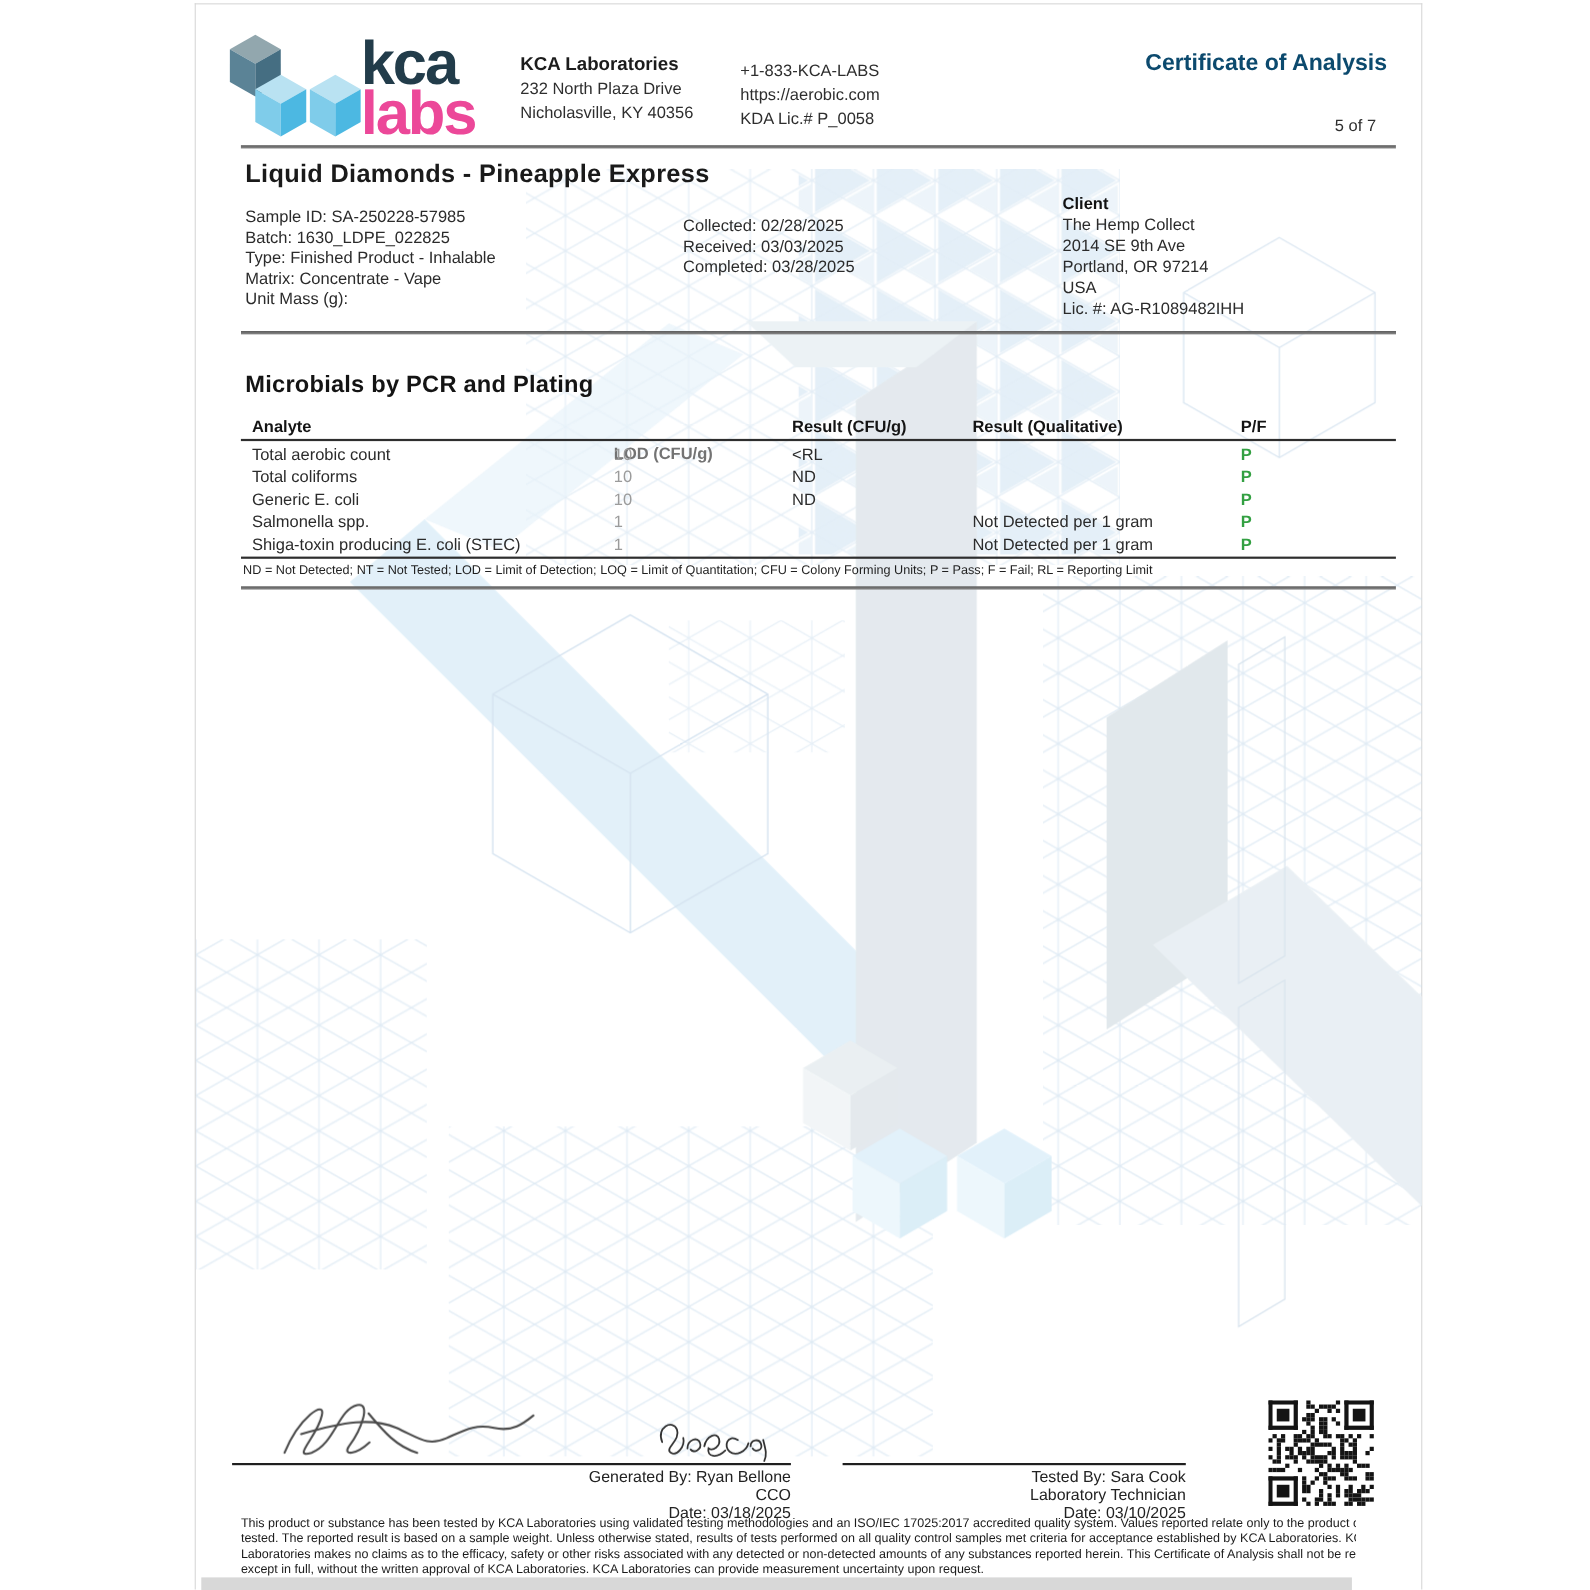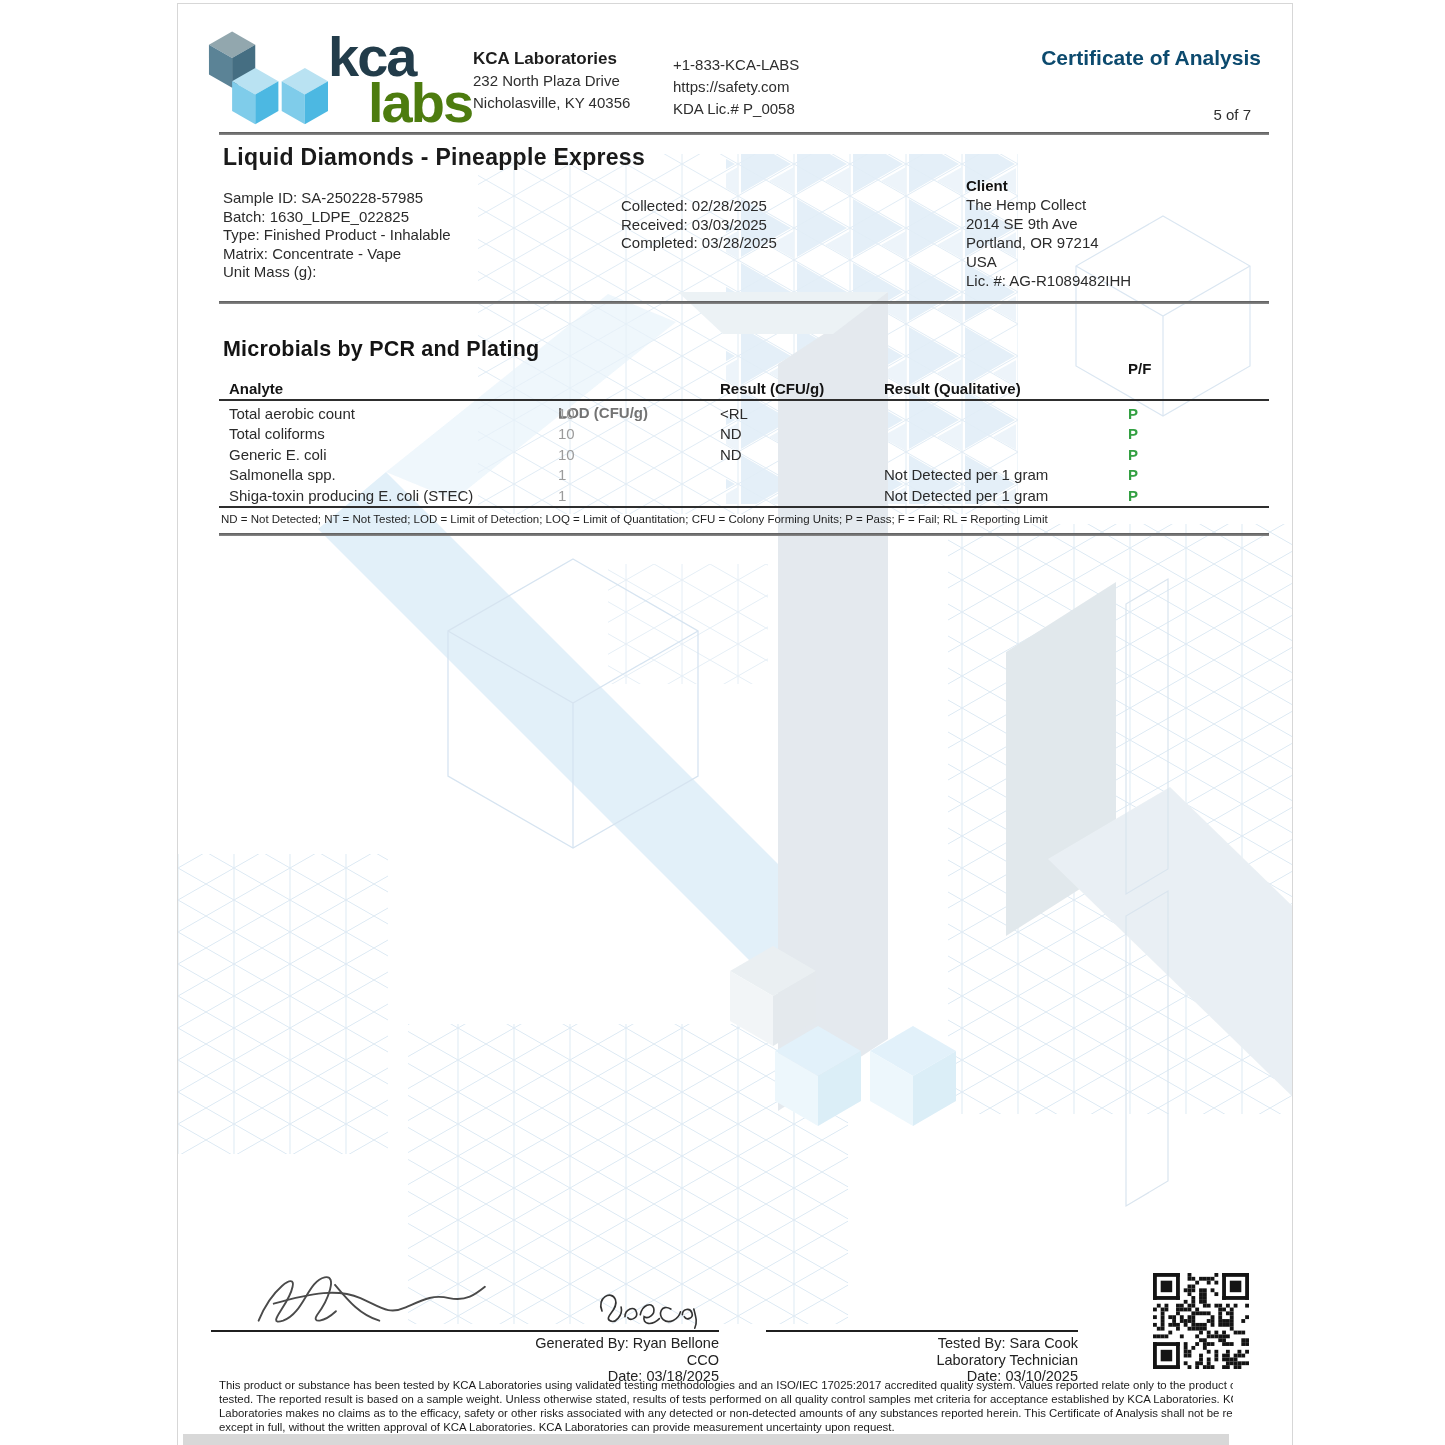--- a/index.html
+++ b/index.html
@@ -6,21 +6,21 @@
   body{width:1445px;height:1445px;position:relative;overflow:hidden;
        font-family:"Liberation Sans","DejaVu Sans",sans-serif;color:#2b2b2b;}
   .page{position:absolute;left:177px;top:3px;width:1114px;height:1442px;
         background:#fff;border:1px solid #d7d7d7;border-bottom:none;overflow:hidden;}
   .abs{position:absolute;}
   
   .wm{position:absolute;left:0;top:0;width:1114px;height:1442px;pointer-events:none;}
   
   .wordmark{left:150px;top:30px;line-height:.82;font-weight:bold;font-size:56px;letter-spacing:-2px;}
   .wm-kca{color:#223c4a;display:block;}
-  .wm-labs{color:#4d7c0f;display:block;margin-left:40px;}
+  .wm-labs{color:#ec4899;display:block;}
   .labcol{font-size:15px;line-height:22px;color:#2e2e2e;}
   .labname{font-size:17px;font-weight:bold;color:#1c1c1c;line-height:22px;}
   .coa{font-size:21px;font-weight:bold;color:#0c4a6e;}
   .pagenum{font-size:15px;color:#2e2e2e;}
   .rule{background:linear-gradient(#5c5c5c,#8a8a8a);height:3px;}
   .rule-thin{background:#2e2e2e;height:2px;}
   .doc-title{font-size:23px;font-weight:bold;color:#1a1a1a;letter-spacing:.3px;}
   .meta{font-size:15px;line-height:18.6px;color:#2b2b2b;}
   .client-h{font-size:15px;font-weight:bold;color:#111;}
   .section-h{font-size:21.5px;font-weight:bold;color:#141414;letter-spacing:.2px;}
@@ -123,21 +123,21 @@
   </div>
 
   <div class="abs labcol" style="left:295px;top:44px">
     <div class="labname">KCA Laboratories</div>
     <div>232 North Plaza Drive</div>
     <div>Nicholasville, KY 40356</div>
   </div>
 
   <div class="abs labcol" style="left:495px;top:50px">
     <div>+1-833-KCA-LABS</div>
-    <div>https://safety.com</div>
+    <div>https://aerobic.com</div>
     <div>KDA Lic.# P_0058</div>
   </div>
 
   <div class="abs coa" style="right:31px;top:42px">Certificate of Analysis</div>
   <div class="abs pagenum" style="right:41px;top:102px">5 of 7</div>
 
   <div class="abs rule" style="left:41px;top:128px;width:1050px"></div>
 
   <div class="abs doc-title" style="left:45px;top:140px">Liquid Diamonds - Pineapple Express</div>
 
@@ -165,21 +165,21 @@
   </div>
 
   <div class="abs rule" style="left:41px;top:297px;width:1050px"></div>
 
   <div class="abs section-h" style="left:45px;top:333px">Microbials by PCR and Plating</div>
 
   <div class="abs th" style="left:51px;top:376px">Analyte</div>
   <div class="abs th gray" style="left:380px;top:376px">LOD (CFU/g)</div>
   <div class="abs th" style="left:542px;top:376px">Result (CFU/g)</div>
   <div class="abs th" style="left:706px;top:376px">Result (Qualitative)</div>
-  <div class="abs th" style="left:950px;top:356px">P/F</div>
+  <div class="abs th" style="left:950px;top:376px">P/F</div>
   <div class="abs rule-thin" style="left:41px;top:395px;width:1050px"></div>
 
   <div>
     <div class="abs td" style="left:51px;top:401px">Total aerobic count</div>
     <div class="abs td gray" style="left:380px;top:401px">10</div>
     <div class="abs td" style="left:542px;top:401px">&lt;RL</div>
     <div class="abs td" style="left:706px;top:401px"></div>
     <div class="abs td pass" style="left:950px;top:401px">P</div>
   </div>
   <div>

